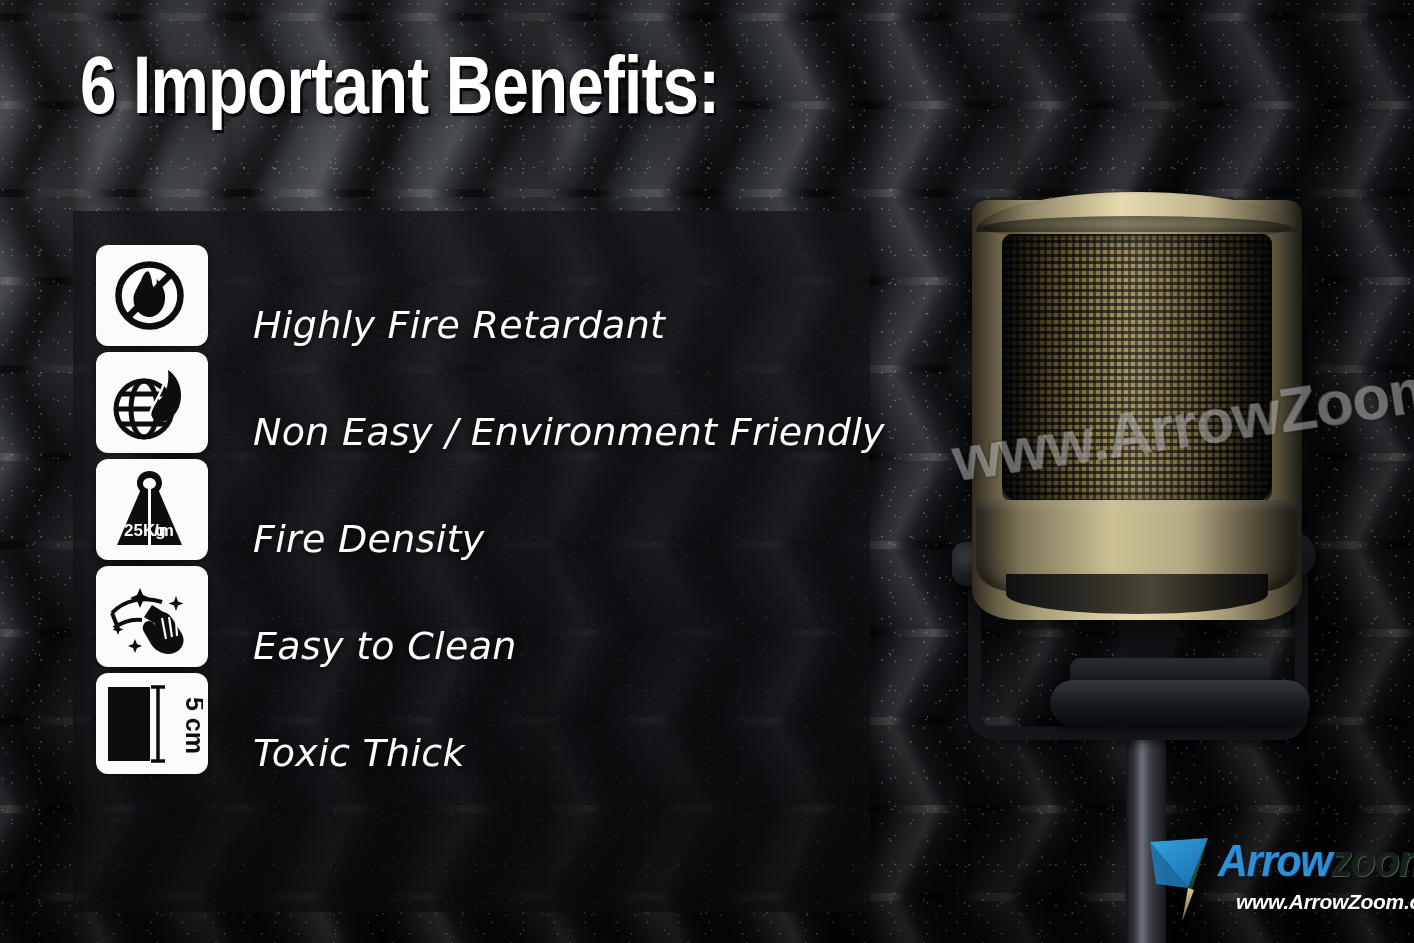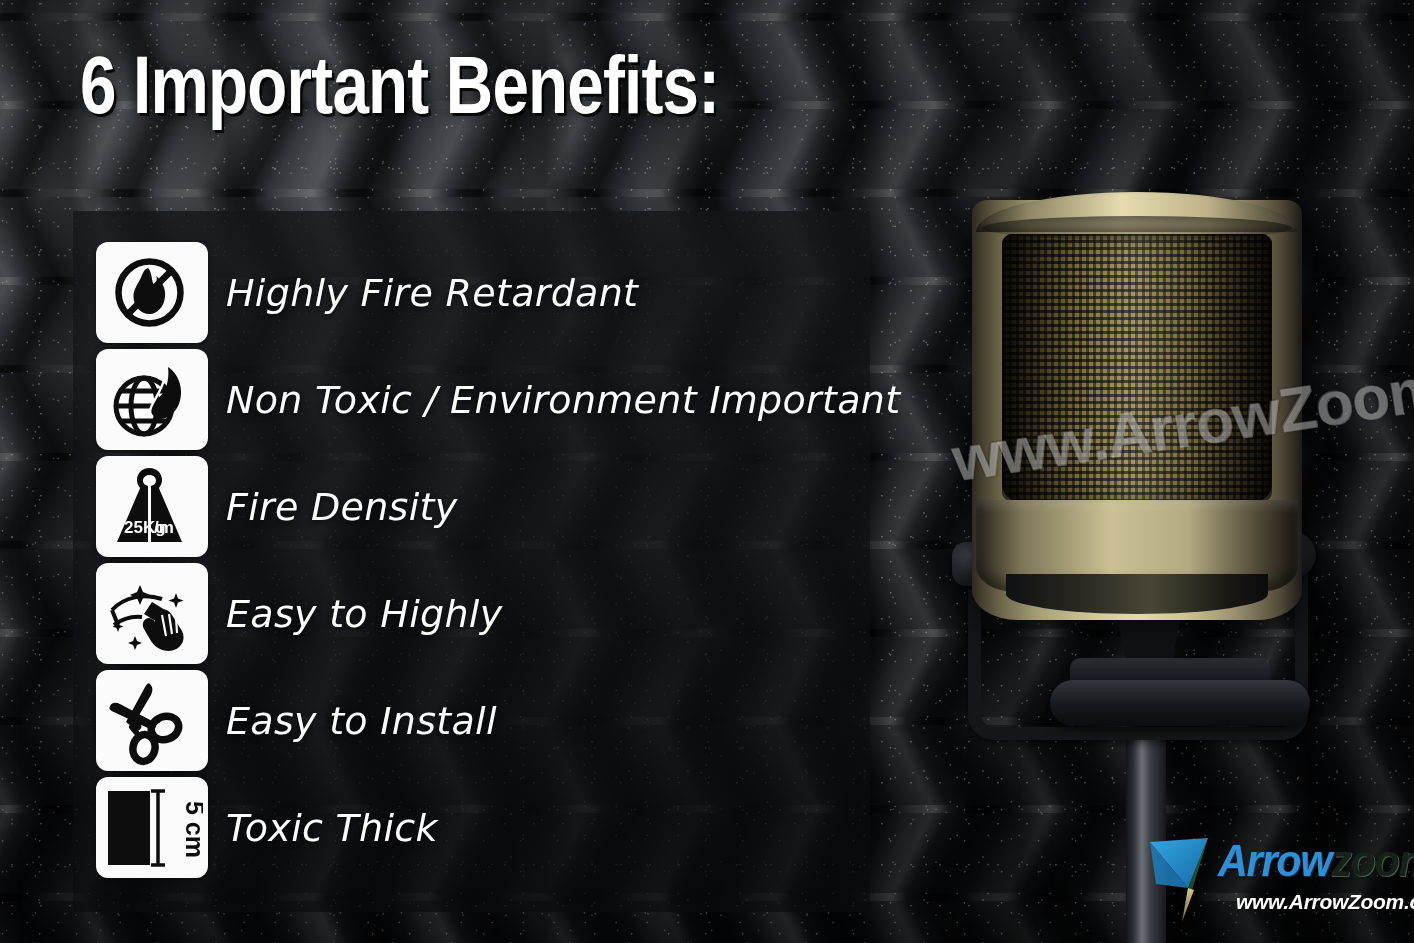--- a/index.html
+++ b/index.html
@@ -195,22 +195,23 @@
     transform-origin:left top;
     text-shadow:3px 3px 0 rgba(0,0,0,.85), 0 0 14px rgba(0,0,0,.7);
     white-space:nowrap;
   }
 
   
   #benefits{
     position:absolute;left:96px;top:239px;width:760px;
   }
   .benefit{
-    display:flex;align-items:center;
+    display:flex;align-items:flex-end;
     height:107px;
+    gap:27px;
   }
   .icon-box{
     flex:0 0 auto;
     width:112px;height:101px;
     background:#fbfbfb;
     border-radius:12px;
     position:relative;
     box-shadow:0 1px 4px rgba(0,0,0,.5);
     overflow:hidden;
   }
@@ -346,21 +347,21 @@
             <circle cx="48" cy="57" r="28"></circle>
             <ellipse cx="48" cy="57" rx="13" ry="28"></ellipse>
             <line x1="20" y1="57" x2="76" y2="57"></line>
             <line x1="25" y1="42" x2="71" y2="42"></line>
             <line x1="25" y1="72" x2="71" y2="72"></line>
           </g>
           <path d="M72 18 C84 26, 88 42, 83 55 C79 65, 70 71, 62 70 C57 69, 54 65, 55 60 C56 54, 62 50, 67 44 C72 37, 73 27, 72 18 Z" fill="#0d0d0d"></path>
           <path d="M69 28 C66 40, 60 48, 56 56 C53 62, 54 66, 57 68" fill="none" stroke="#fbfbfb" stroke-width="2.4"></path>
         </svg>
       </div>
-      <div class="benefit-label">Non Toxic / Environment Important</div>
+      <div class="benefit-label">Non Easy / Environment Friendly</div>
     </div>
 
     <div class="benefit">
       <div class="icon-box">
         <svg viewBox="0 0 107 101" xmlns="http://www.w3.org/2000/svg">
           <path d="M53.5 12 C46 12, 41 17.5, 41 24 C41 28.5, 43.5 32, 47 34 L60 34 C63.5 32, 66 28.5, 66 24 C66 17.5, 61 12, 53.5 12 Z M53.5 19 C57.5 19, 60 21.5, 60 24.5 C60 27.5, 57.5 30, 53.5 30 C49.5 30, 47 27.5, 47 24.5 C47 21.5, 49.5 19, 53.5 19 Z" fill="#0d0d0d"></path>
           <path d="M45 30 L62 30 L86 86 L21 86 Z" fill="#0d0d0d"></path>
           <line x1="53.5" y1="30" x2="53.5" y2="86" stroke="#fbfbfb" stroke-width="3"></line>
           <text x="28" y="77" font-family="Liberation Sans, sans-serif" font-size="17" font-weight="bold" fill="#fbfbfb">25Kg</text>
           <text x="58" y="77" font-family="Liberation Sans, sans-serif" font-size="17" font-weight="bold" fill="#fbfbfb">/m</text>
@@ -380,36 +381,23 @@
           <path d="M60 48 C66 44, 72 46, 76 52 L86 68 C90 76, 86 84, 78 87 C70 90, 60 86, 55 78 L48 66 C45 61, 48 55, 53 55 C55 55, 57 56, 59 59 Z" fill="#0d0d0d"></path>
           <path d="M66 52 L70 73 M73 51 L76 71 M80 54 L81 70" fill="none" stroke="#fbfbfb" stroke-width="2.2"></path>
           <g fill="#0d0d0d">
             <path d="M44 22 L47 29 L54 32 L47 35 L44 42 L41 35 L34 32 L41 29 Z"></path>
             <path d="M80 30 L82 35.5 L87.5 37.5 L82 39.5 L80 45 L78 39.5 L72.5 37.5 L78 35.5 Z"></path>
             <path d="M22 58 L23.5 62 L27.5 63.5 L23.5 65 L22 69 L20.5 65 L16.5 63.5 L20.5 62 Z"></path>
             <path d="M39 73 L41 78 L46 80 L41 82 L39 87 L37 82 L32 80 L37 78 Z"></path>
           </g>
         </svg>
       </div>
-      <div class="benefit-label">Easy to Highly</div>
+      <div class="benefit-label">Easy to Clean</div>
     </div>
 
-    <div class="benefit">
-      <div class="icon-box">
-        <svg viewBox="0 0 107 101" xmlns="http://www.w3.org/2000/svg">
-          <path d="M54 14 C57 17, 57 21, 55 25 L36 57 L30 52 L48 19 C50 15, 52 12, 54 14 Z" fill="#0d0d0d"></path>
-          <path d="M14 36 C16 32, 20 32, 24 34 L58 52 L54 59 L20 43 C16 41, 12 40, 14 36 Z" fill="#0d0d0d"></path>
-          <circle cx="41" cy="56" r="4.5" fill="#0d0d0d"></circle>
-          <ellipse cx="69" cy="58" rx="14" ry="11.5" transform="rotate(-20 69 58)" fill="none" stroke="#0d0d0d" stroke-width="7.5"></ellipse>
-          <ellipse cx="48" cy="78" rx="11" ry="13.5" transform="rotate(12 48 78)" fill="none" stroke="#0d0d0d" stroke-width="7.5"></ellipse>
-          <path d="M58 52 L62 50 M36 57 L40 62" stroke="#0d0d0d" stroke-width="6" stroke-linecap="round"></path>
-        </svg>
-      </div>
-      <div class="benefit-label">Easy to Install</div>
-    </div>
 
     <div class="benefit">
       <div class="icon-box">
         <svg viewBox="0 0 107 101" xmlns="http://www.w3.org/2000/svg">
           <rect x="12" y="14" width="42" height="74" fill="#0d0d0d"></rect>
           <line x1="62" y1="14" x2="62" y2="88" stroke="#0d0d0d" stroke-width="3.5"></line>
           <line x1="55" y1="14" x2="69" y2="14" stroke="#0d0d0d" stroke-width="3.5"></line>
           <line x1="55" y1="88" x2="69" y2="88" stroke="#0d0d0d" stroke-width="3.5"></line>
           <text x="0" y="0" transform="translate(90,24) rotate(90)" font-family="Liberation Sans, sans-serif" font-size="25" font-weight="bold" fill="#0d0d0d">5 cm</text>
         </svg>

